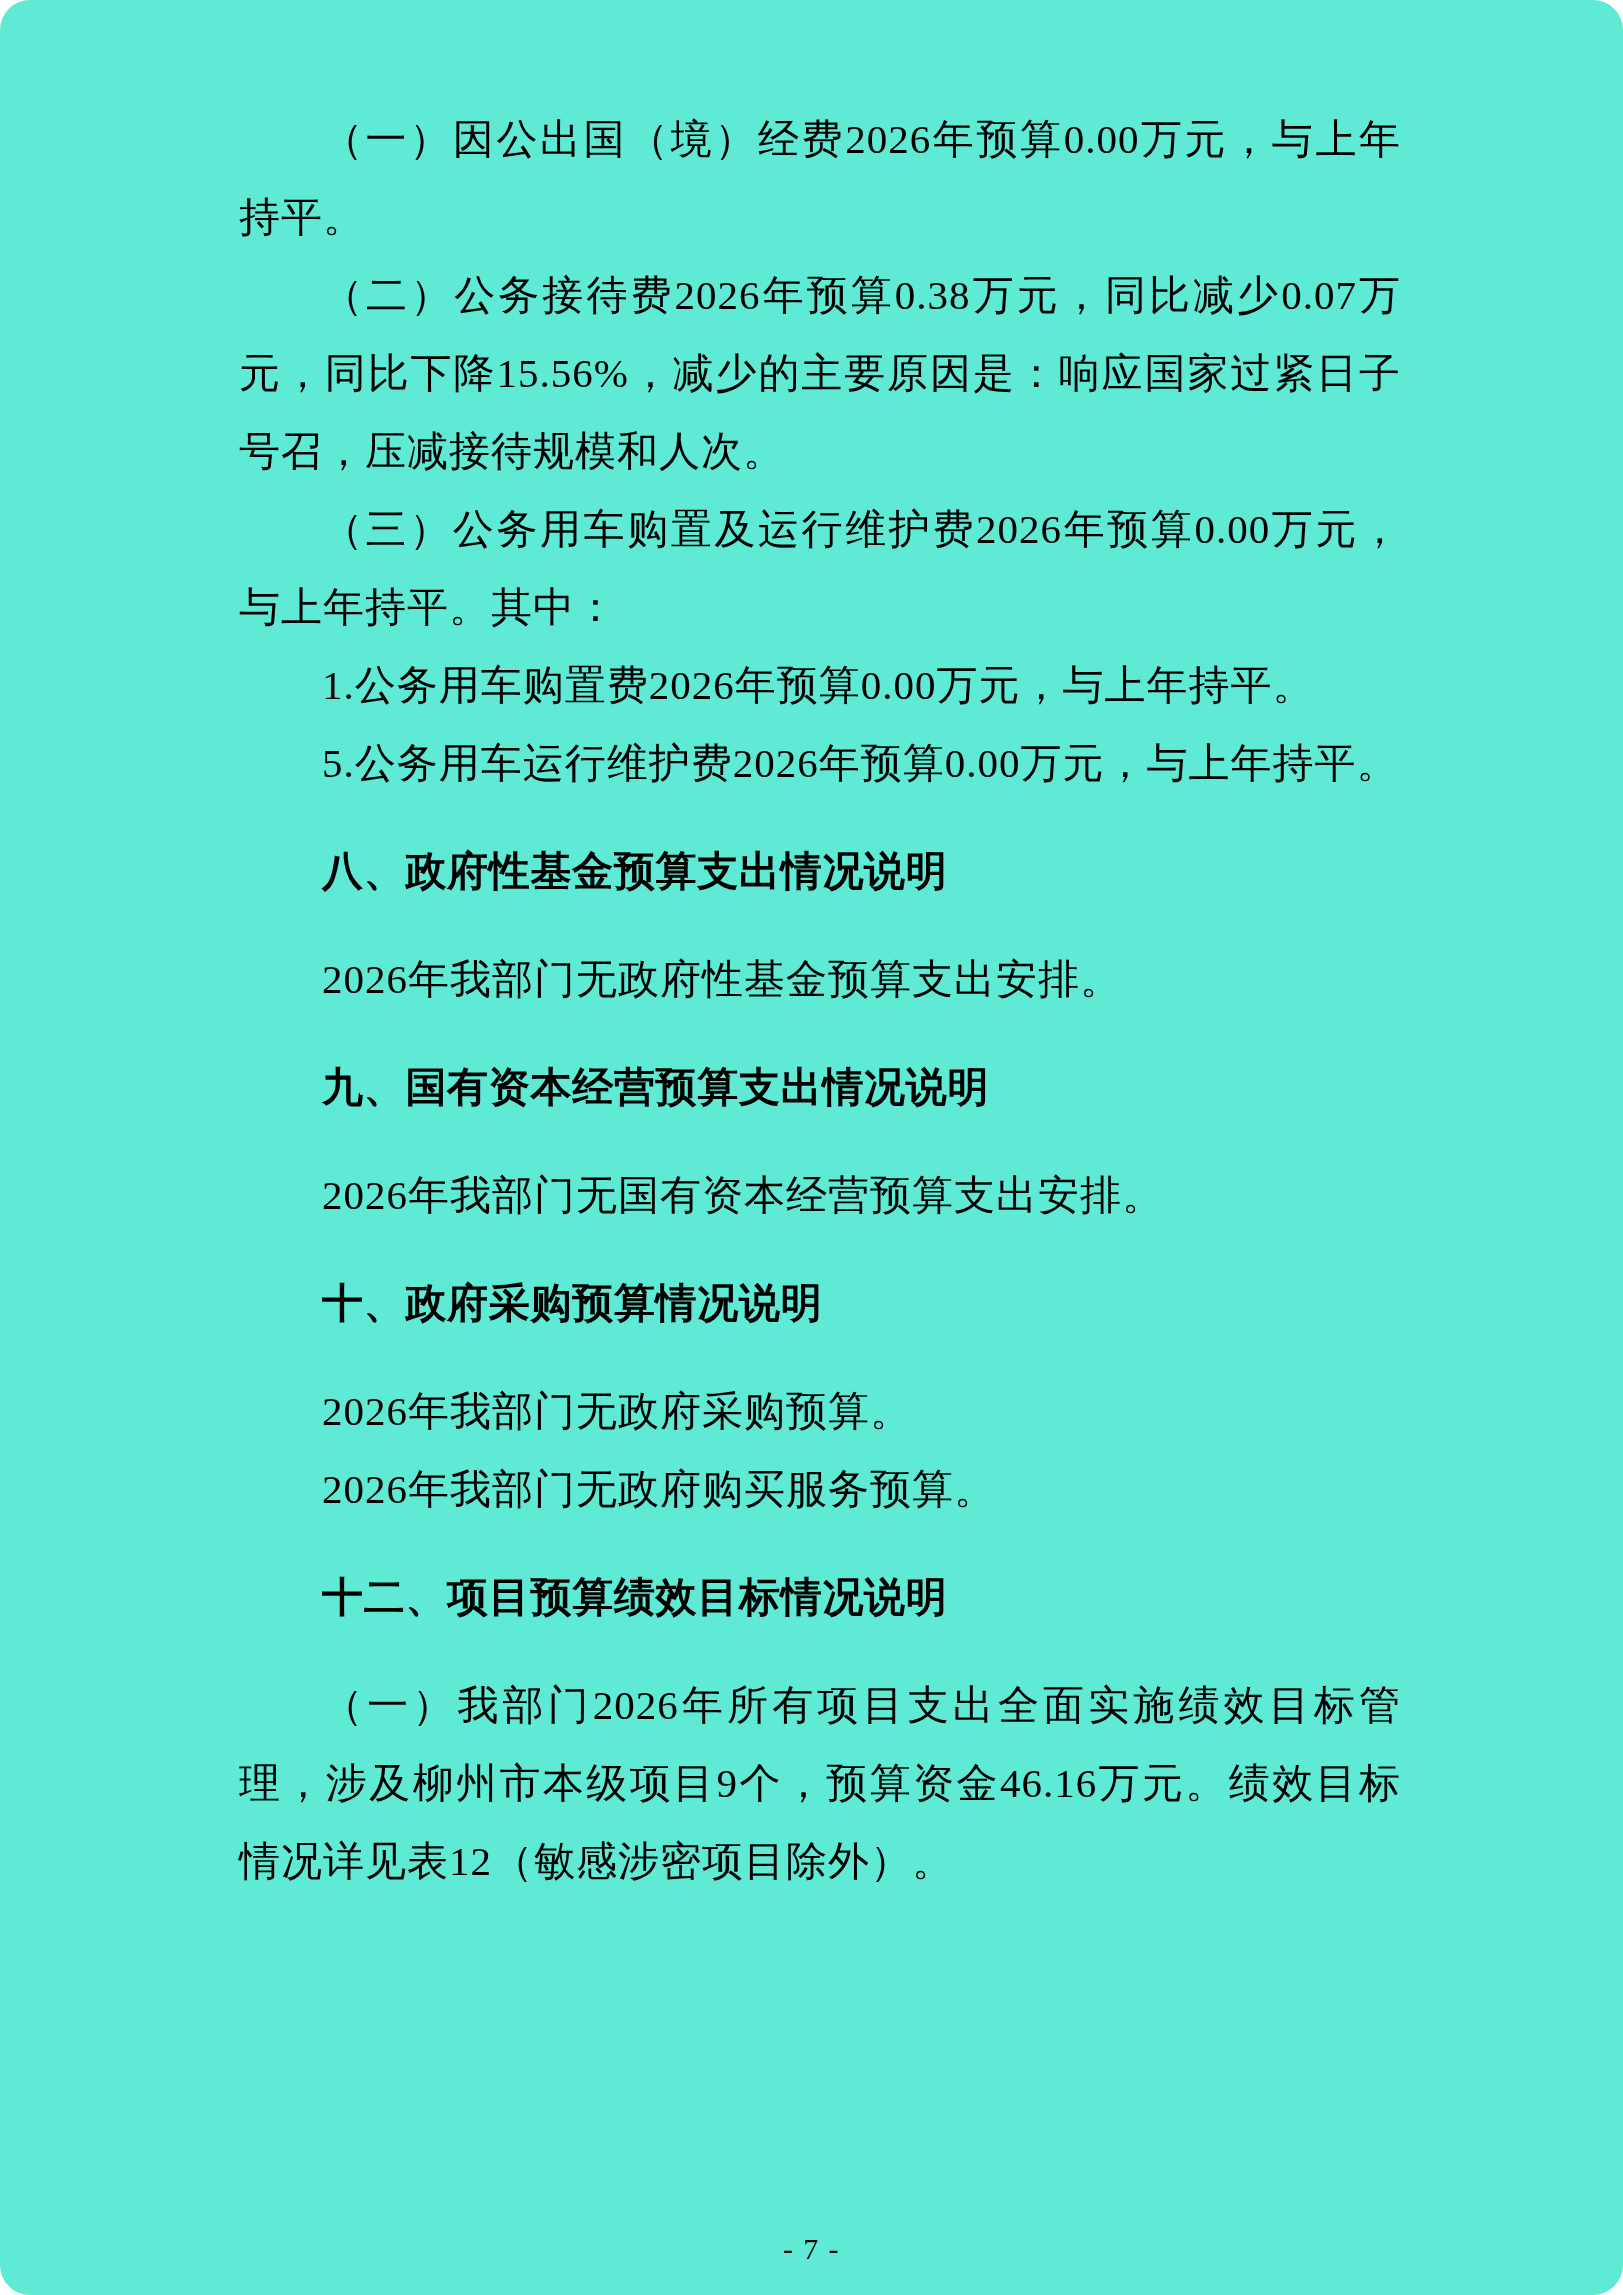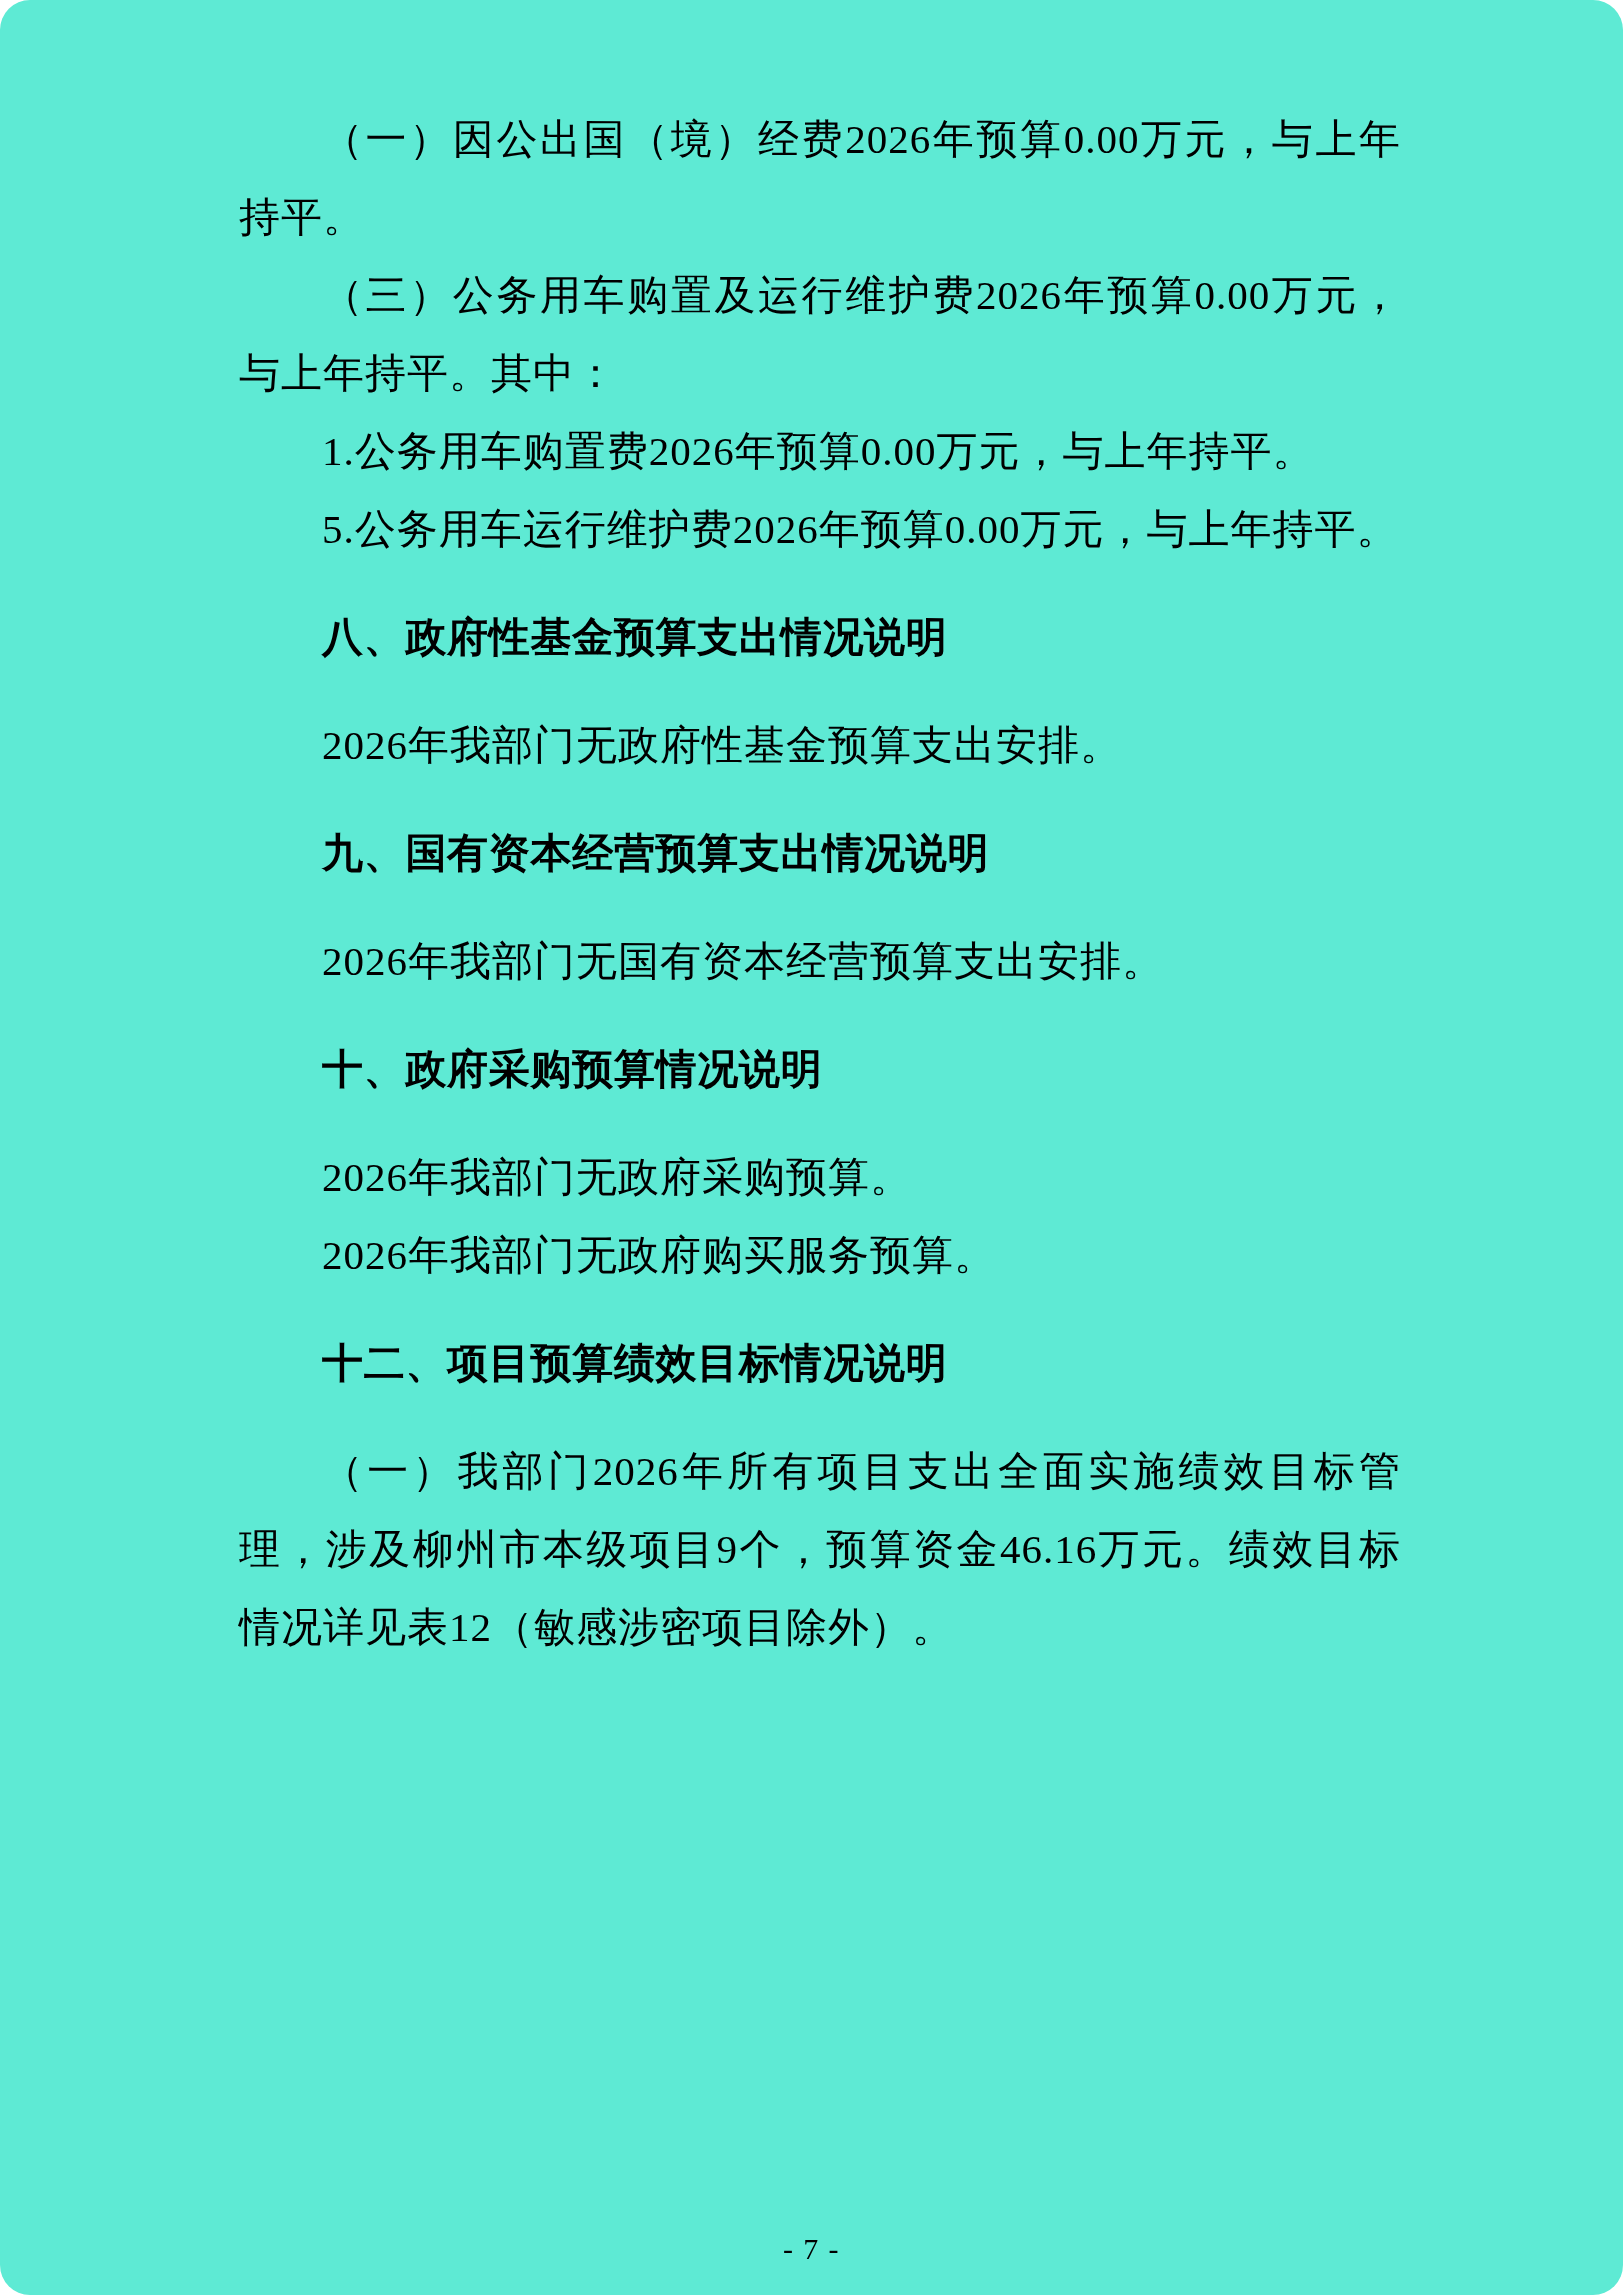--- a/index.html
+++ b/index.html
@@ -51,20 +51,21 @@
     line-height: 34px;
     letter-spacing: 1.4px;
   }
 </style>
 </head>
 <body>
 
 <div class="page">
   <div class="content">
     <p class="para">（一）因公出国（境）经费2026年预算0.00万元，与上年持平。</p>
+    <p class="para">（二）公务接待费2026年预算0.38万元，同比减少0.07万元，同比下降15.56%，减少的主要原因是：响应国家过紧日子号召，压减接待规模和人次。</p>
     <p class="para">（三）公务用车购置及运行维护费2026年预算0.00万元，与上年持平。其中：</p>
     <p class="para">1.公务用车购置费2026年预算0.00万元，与上年持平。</p>
     <p class="para">5.公务用车运行维护费2026年预算0.00万元，与上年持平。</p>
     <h2 class="heading">八、政府性基金预算支出情况说明</h2>
     <p class="para">2026年我部门无政府性基金预算支出安排。</p>
     <h2 class="heading">九、国有资本经营预算支出情况说明</h2>
     <p class="para">2026年我部门无国有资本经营预算支出安排。</p>
     <h2 class="heading">十、政府采购预算情况说明</h2>
     <p class="para">2026年我部门无政府采购预算。</p>
     <p class="para">2026年我部门无政府购买服务预算。</p>

